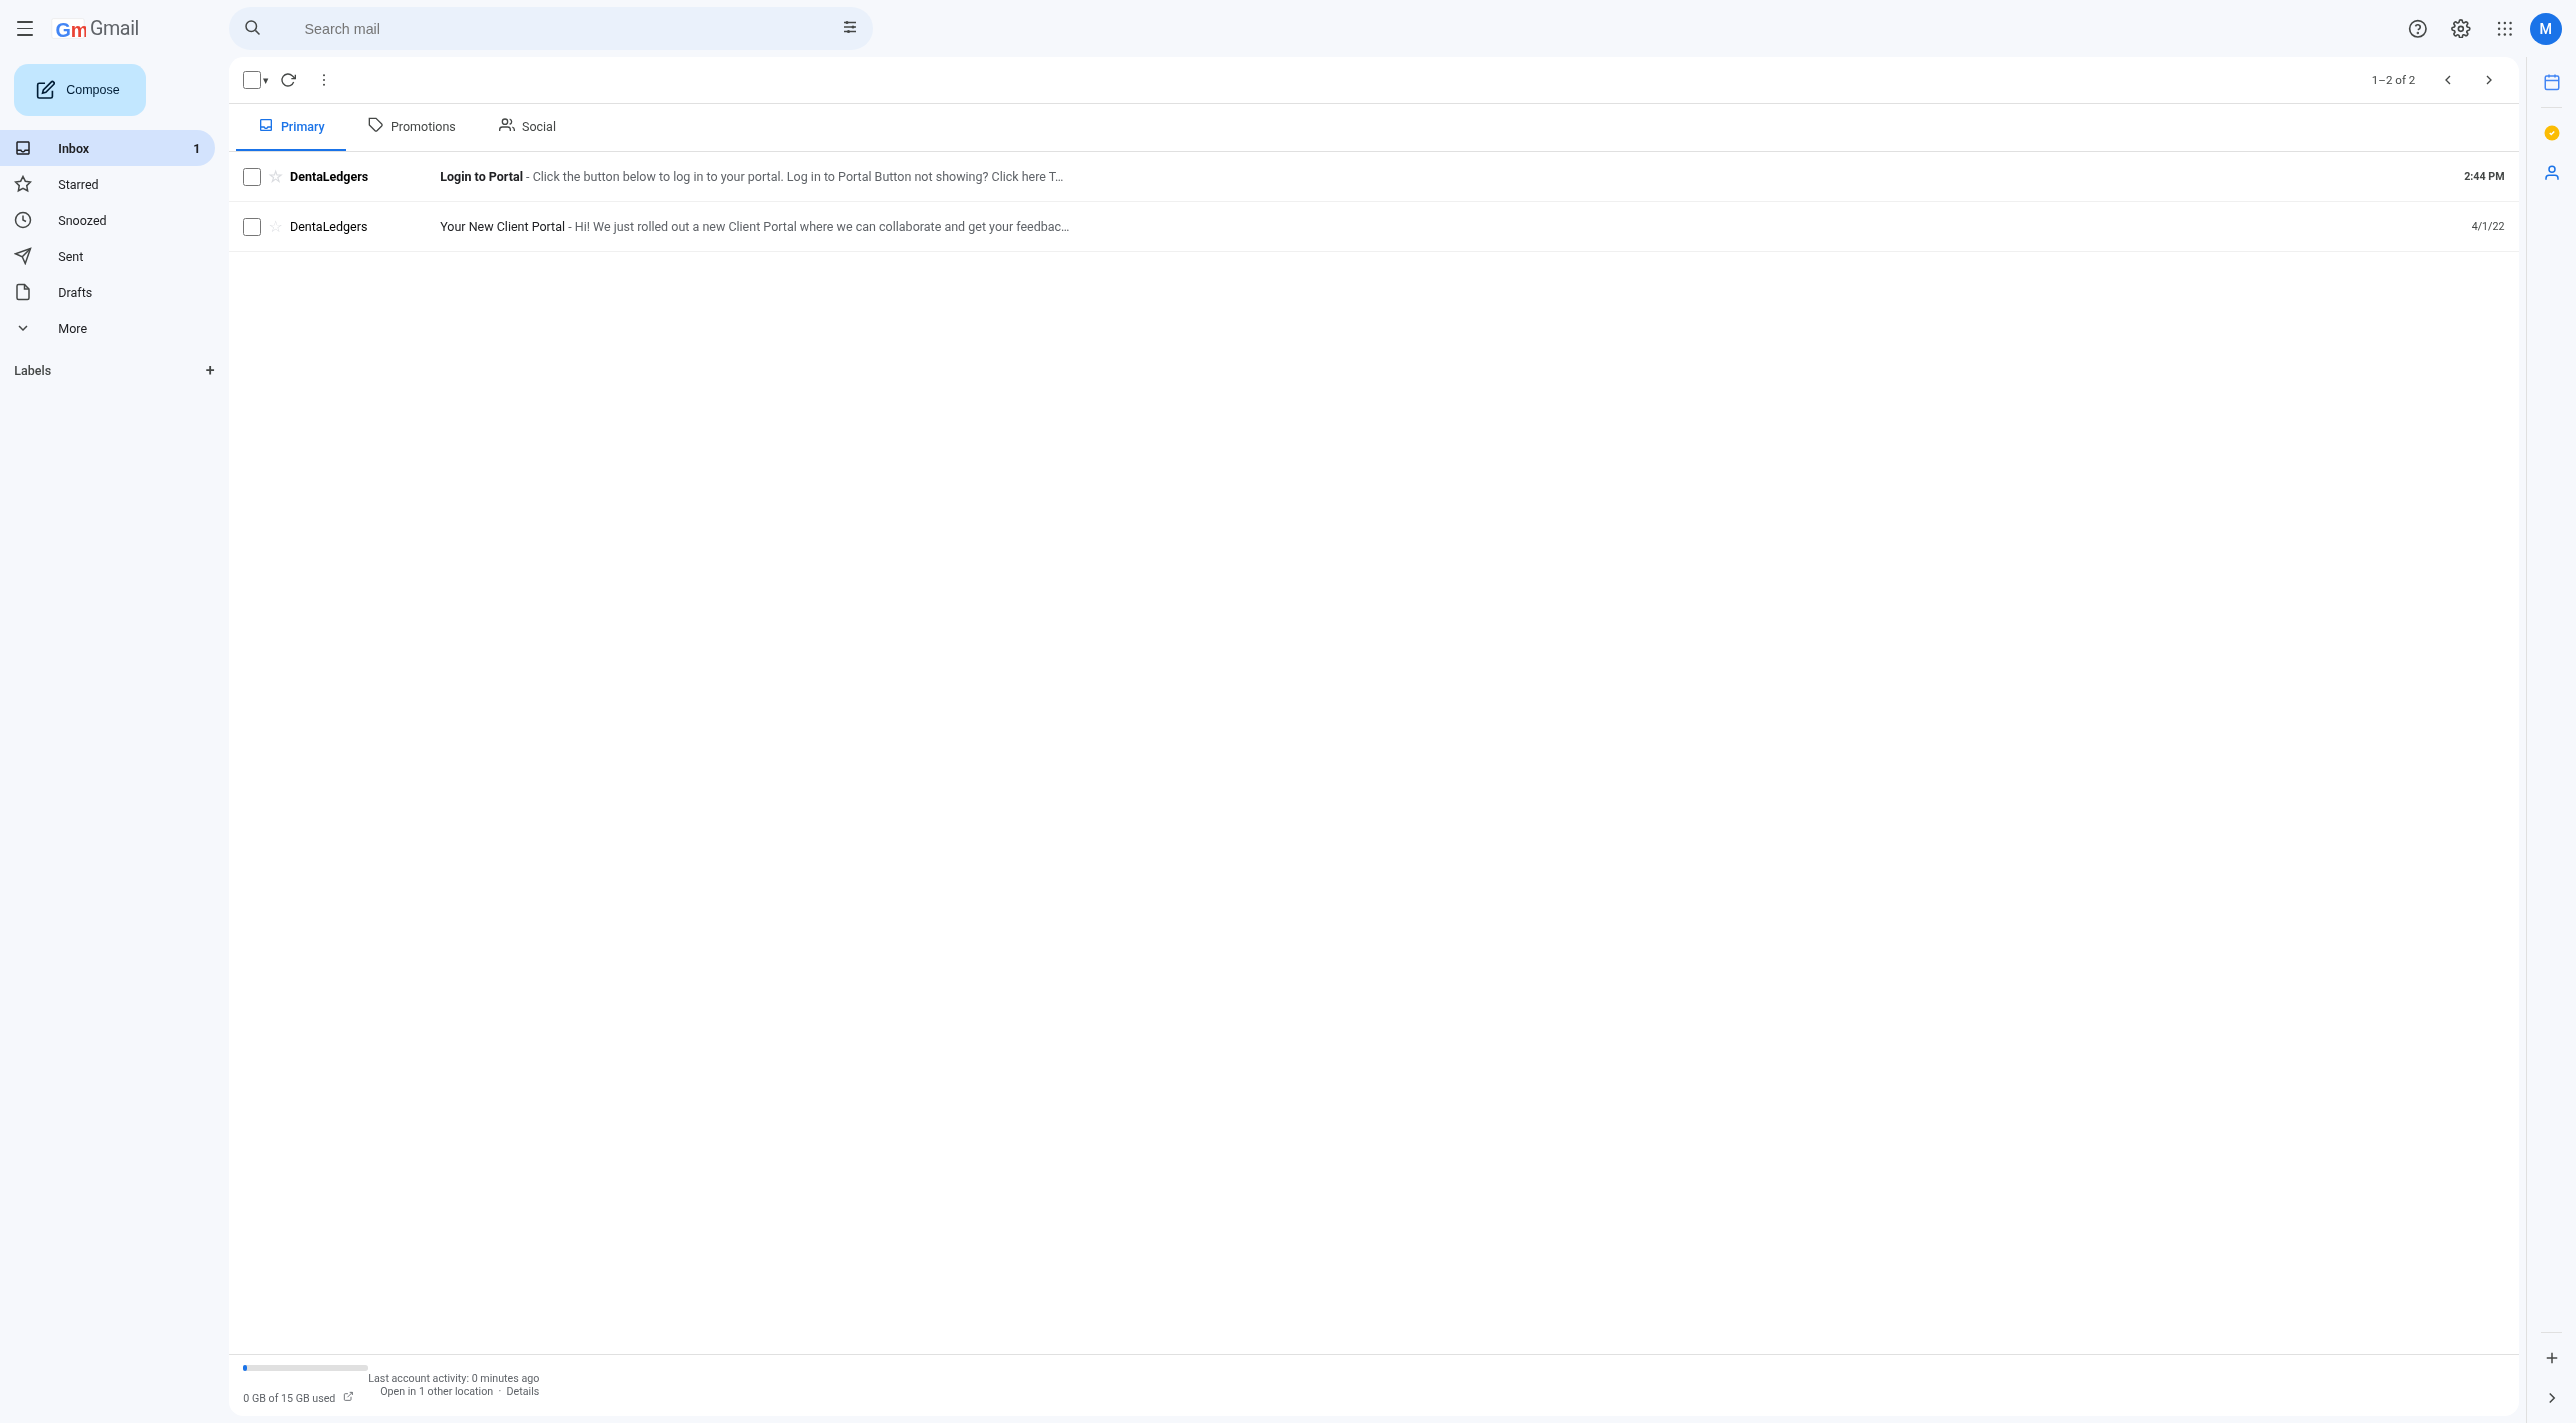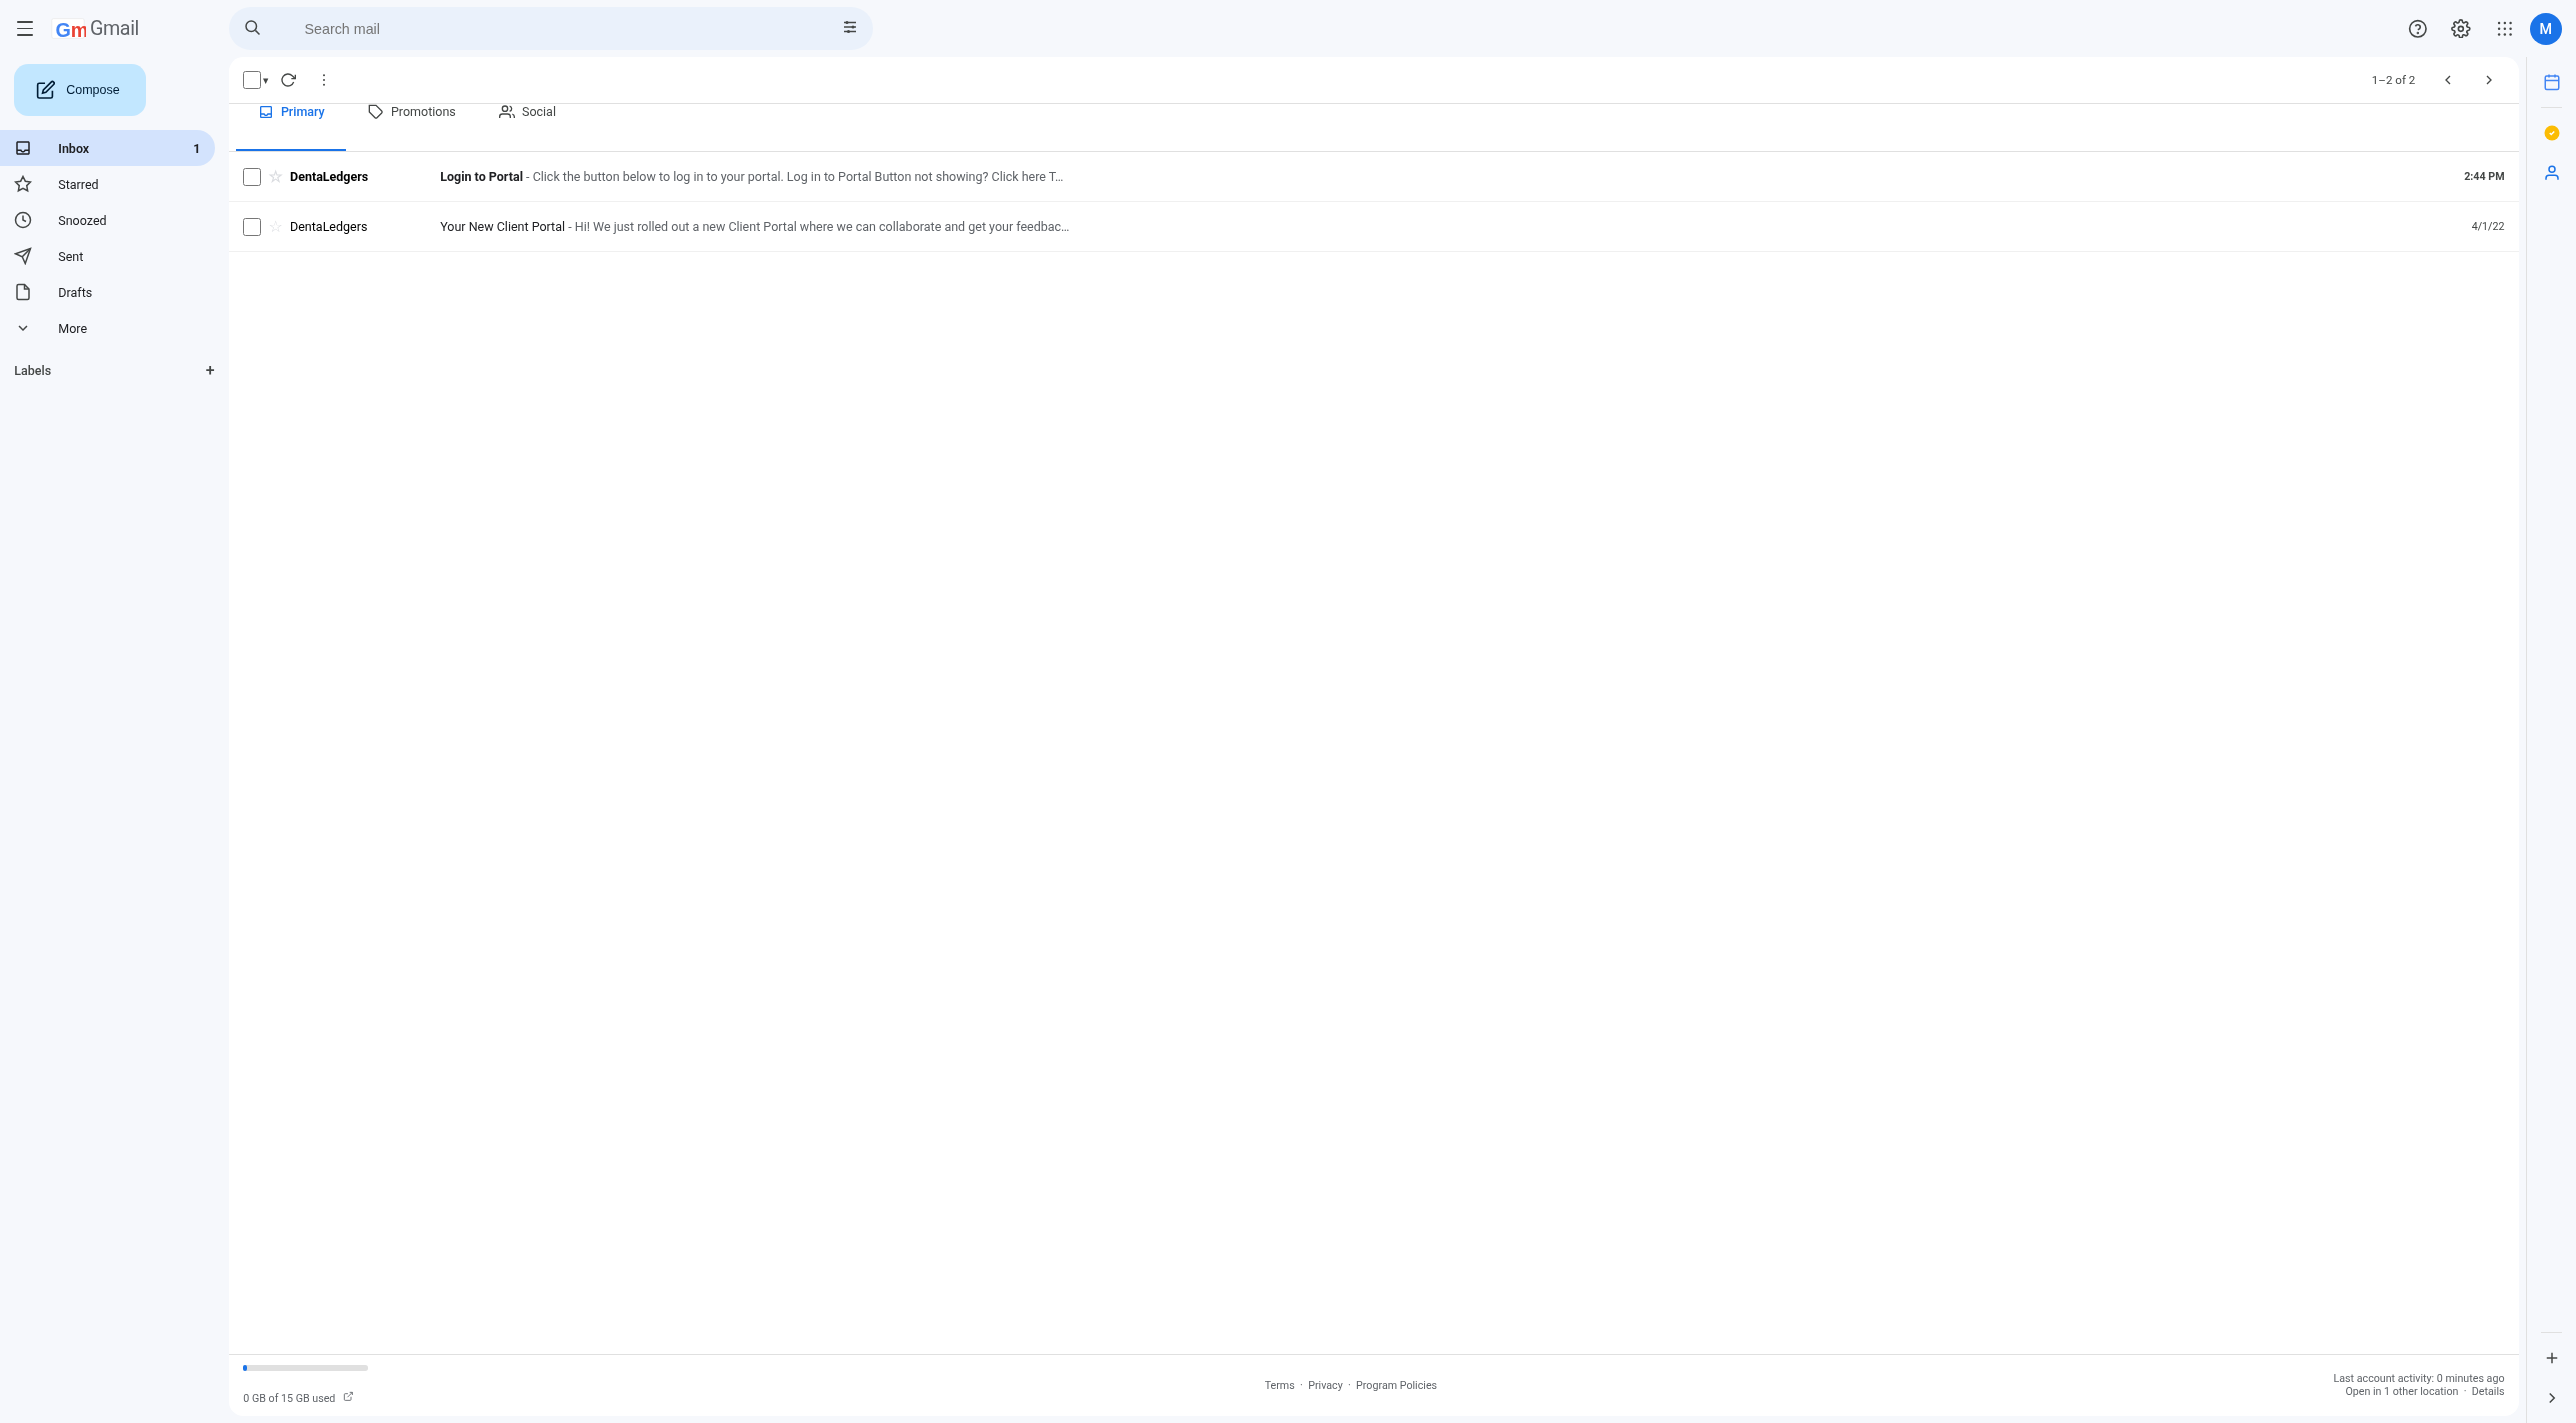--- a/index.html
+++ b/index.html
@@ -218,21 +218,21 @@
 
     
     #tabs {
       display: flex;
       border-bottom: 0.9px solid #e0e0e0;
       padding: 0 7.2px;
     }
 
     .tab {
       display: flex;
-      align-items: flex-start;
+      align-items: center;
       gap: 7.2px;
       padding: 0 21.5px;
       height: 47px;
       cursor: pointer;
       font-size: 12.5px;
       color: #444746;
       border-bottom: 2.7px solid transparent;
       transition: color 0.2s;
       white-space: nowrap;
     }
@@ -686,27 +686,20 @@
             &nbsp;
             <span style="cursor:pointer;">
               <svg width="10.7" height="10.7" viewBox="0 0 24 24" fill="none" stroke="#5f6368" stroke-width="2">
                 <path d="M18 13v6a2 2 0 0 1-2 2H5a2 2 0 0 1-2-2V8a2 2 0 0 1 2-2h6"></path>
                 <polyline points="15 3 21 3 21 9"></polyline>
                 <line x1="10" y1="14" x2="21" y2="3"></line>
               </svg>
             </span>
           </span>
         </div>
-        <div id="footer-center">
-          <a class="footer-link">Terms</a>
-          &nbsp;·&nbsp;
-          <a class="footer-link">Privacy</a>
-          &nbsp;·&nbsp;
-          <a class="footer-link">Program Policies</a>
-        </div>
         <div id="footer-right">
           <div>Last account activity: 0 minutes ago</div>
           <div>
             <span>Open in 1 other location</span>
             &nbsp;·&nbsp;
             <a class="footer-link">Details</a>
           </div>
         </div>
       </div>
     </div>

